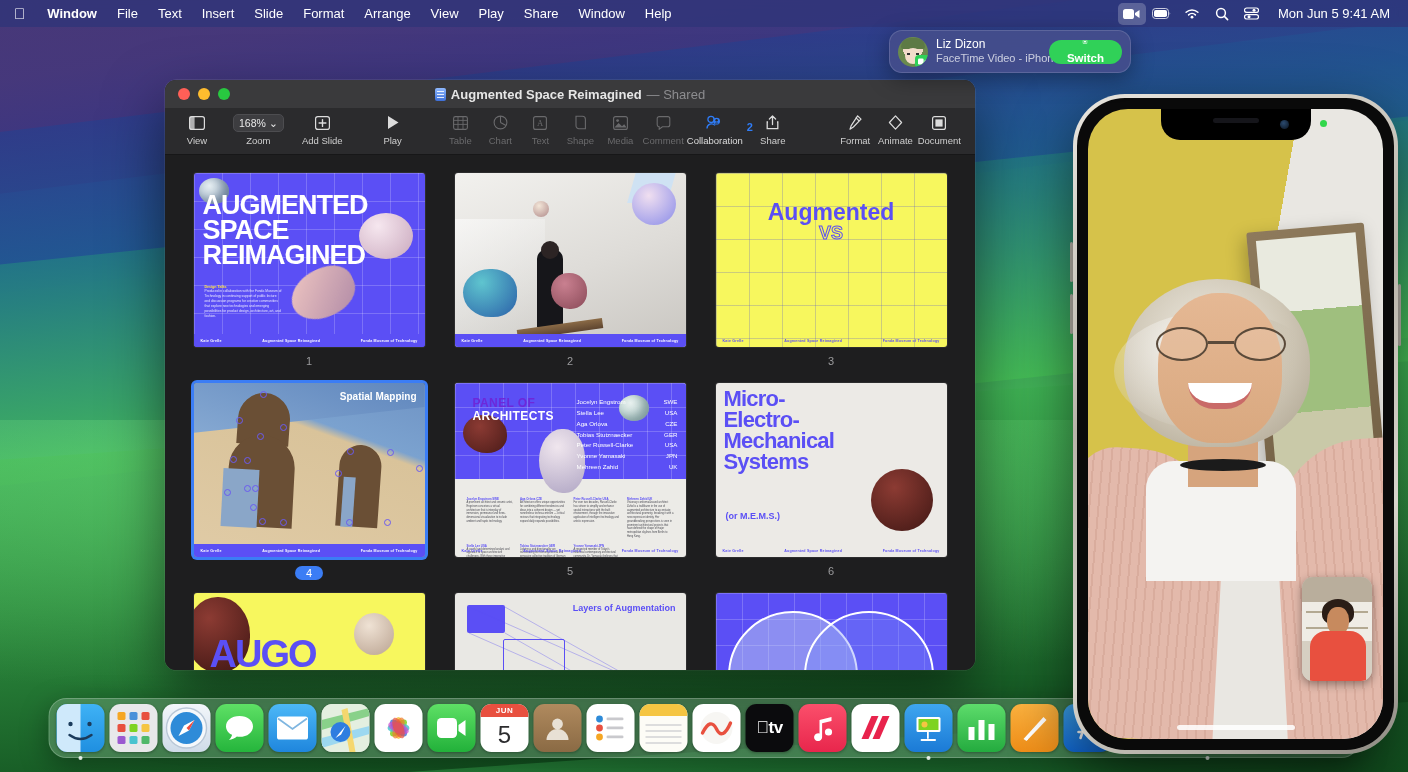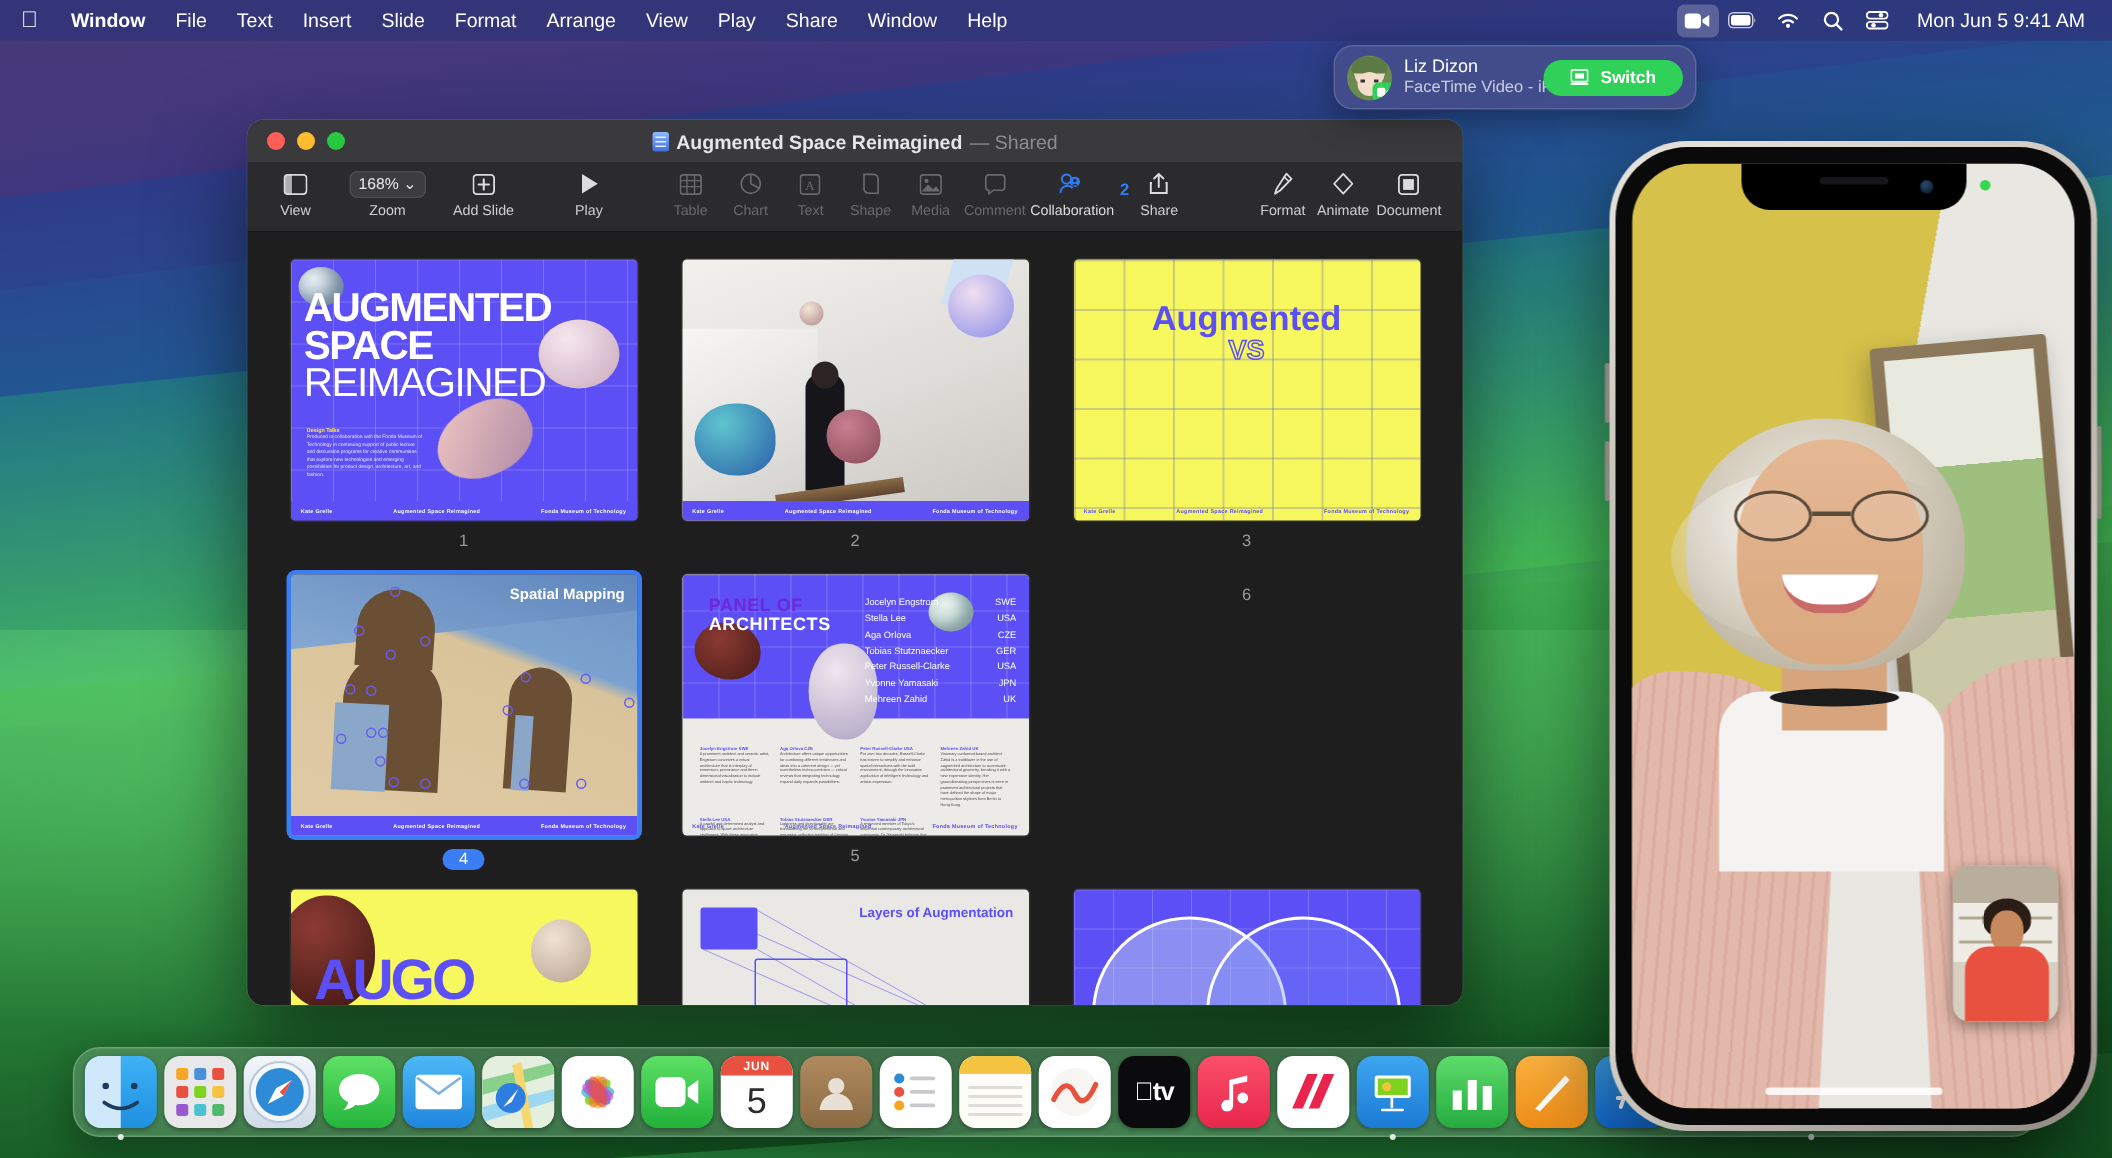--- a/index.html
+++ b/index.html
@@ -54,21 +54,21 @@
   .ft-avatar .eyes { position:absolute; left:9px; top:16px; width:12px; height:2px;
     background:linear-gradient(90deg,#333 0 3px, transparent 3px 9px, #333 9px 12px); }
   .ft-badge { position:absolute; right:-2px; bottom:-1px; width:15px; height:13px; border-radius:4px;
     background:#30d158; display:flex; align-items:center; justify-content:center; }
   .ft-badge svg { width:9px; height:9px; }
   .ft-text { flex:1; min-width:0; line-height:1.15; }
   .ft-name { color:#fff; font-size:12px; font-weight:normal; }
   .ft-sub { color:rgba(255,255,255,.72); font-size:11px; white-space:nowrap; }
   .ft-sub .chev { font-size:10px; margin-left:1px; }
   .ft-switch { background:#30d158; color:#fff; font-size:11.5px; font-weight:bold;
-    border:none; border-radius:13px; height:24px; padding:0 18px; display:flex; align-items:center; gap:8px; cursor:pointer; }
+    border:none; border-radius:13px; height:24px; padding:0 18px; display:flex; align-items:center; gap:8px; cursor:pointer;flex-direction:column; }
 
   
   #kn-window {
     position:absolute; left:165px; top:80px; width:810px; height:590px; z-index:40;
     background:#232323; border-radius:11px; overflow:hidden;
     box-shadow:0 26px 60px rgba(0,0,0,.55), 0 0 0 .5px rgba(255,255,255,.18);
     display:flex; flex-direction:column;
   }
   .kn-titlebar { height:28px; background:#3a3a3c; display:flex; align-items:center; position:relative; flex:0 0 28px; }
   .traffic { display:flex; gap:8px; padding-left:13px; }
@@ -455,21 +455,21 @@
 
       <div class="slide-cell">
         <div class="slide-thumb" style="background:#5b4ff5;">
           <div class="sgrid"></div>
           <div class="blob" style="left:5px;top:5px;width:30px;height:26px;background:radial-gradient(circle at 35% 30%,#e6eef2,#8fa7bb);border-radius:50%;box-shadow:inset -6px -4px 10px rgba(60,80,110,.5);"></div>
           <div class="blob" style="right:12px;top:40px;width:54px;height:46px;background:radial-gradient(circle at 35% 28%,#f6e7ef,#c9a8bd);"></div>
           <div class="blob" style="left:96px;top:96px;width:66px;height:48px;border-radius:56% 44% 50% 50%;background:linear-gradient(135deg,#f0c7c2,#b08aa6);transform:rotate(-24deg);"></div>
           <div style="position:absolute;left:9px;top:20px;right:6px;">
             <div style="font-size:27px;font-weight:bold;color:#fff;line-height:.92;letter-spacing:-1px;">AUGMENTED</div>
             <div style="font-size:27px;font-weight:bold;color:#fff;line-height:.92;letter-spacing:-1px;">SPACE</div>
-            <div style="font-size:27px;font-weight:normal;color:#fff;line-height:.92;letter-spacing:-1px;">REIMAGINED</div>
+            <div style="font-size:27px;font-weight:bold;color:#fff;line-height:.92;letter-spacing:-1px;">REIMAGINED</div>
           </div>
           <div style="position:absolute;left:11px;top:112px;width:78px;">
             <div style="font-size:3.6px;font-weight:bold;color:#ffe34d;">Design Talks</div>
             <div style="font-size:3.3px;color:#e8e6ff;line-height:1.5;">Produced in collaboration with the Fonda Museum of Technology in continuing support of public lecture and discussion programs for creative communities that explore new technologies and emerging possibilities for product design, architecture, art, and fashion.</div>
           </div>
           <div class="sfooter">
             <span>Kate Grelle</span>
             <span>Augmented Space Reimagined</span>
             <span>Fonda Museum of Technology</span>
           </div>
@@ -626,20 +626,35 @@
           <div class="sfooter" style="background:transparent;">
             <span style="color:#5b4ff5;">Kate Grelle</span>
             <span style="color:#5b4ff5;">Augmented Space Reimagined</span>
             <span style="color:#5b4ff5;">Fonda Museum of Technology</span>
           </div>
         </div>
         <div class="slide-num-wrap"><span class="slide-num">5</span></div>
       </div>
 
       <div class="slide-cell">
+        <div class="slide-thumb" style="background:#eceae6;">
+          <div class="blob" style="right:14px;top:86px;width:62px;height:62px;border-radius:50%;background:radial-gradient(circle at 38% 30%,#8c3b33,#401714);"></div>
+          <div style="position:absolute;left:8px;top:6px;right:6px;">
+            <div style="font-size:22px;font-weight:bold;color:#5b4ff5;line-height:.95;letter-spacing:-.8px;">Micro-</div>
+            <div style="font-size:22px;font-weight:bold;color:#5b4ff5;line-height:.95;letter-spacing:-.8px;">Electro-</div>
+            <div style="font-size:22px;font-weight:bold;color:#5b4ff5;line-height:.95;letter-spacing:-.8px;">Mechanical</div>
+            <div style="font-size:22px;font-weight:bold;color:#5b4ff5;line-height:.95;letter-spacing:-.8px;position:relative;z-index:2;">Systems</div>
+          </div>
+          <div style="position:absolute;left:10px;top:128px;font-size:9px;font-weight:bold;color:#5b4ff5;">(or M.E.M.S.)</div>
+          <div class="sfooter" style="background:transparent;">
+            <span style="color:#5b4ff5;">Kate Grelle</span>
+            <span style="color:#5b4ff5;">Augmented Space Reimagined</span>
+            <span style="color:#5b4ff5;">Fonda Museum of Technology</span>
+          </div>
+        </div>
         <div class="slide-num-wrap"><span class="slide-num">6</span></div>
       </div>
 
       <div class="slide-cell">
         <div class="slide-thumb" style="background:#f7f75e;">
           <div class="blob" style="left:-8px;top:4px;width:64px;height:76px;border-radius:50% 50% 48% 52%;background:radial-gradient(circle at 36% 28%,#8c3b33,#3d1512);"></div>
           <div class="blob" style="left:160px;top:20px;width:40px;height:42px;border-radius:50%;background:radial-gradient(circle at 38% 30%,#efe2d4,#b9a290);"></div>
           <div style="position:absolute;left:16px;top:40px;font-size:38px;font-weight:bold;color:#5b4ff5;letter-spacing:-2px;">AUGO</div>
         </div>
 

